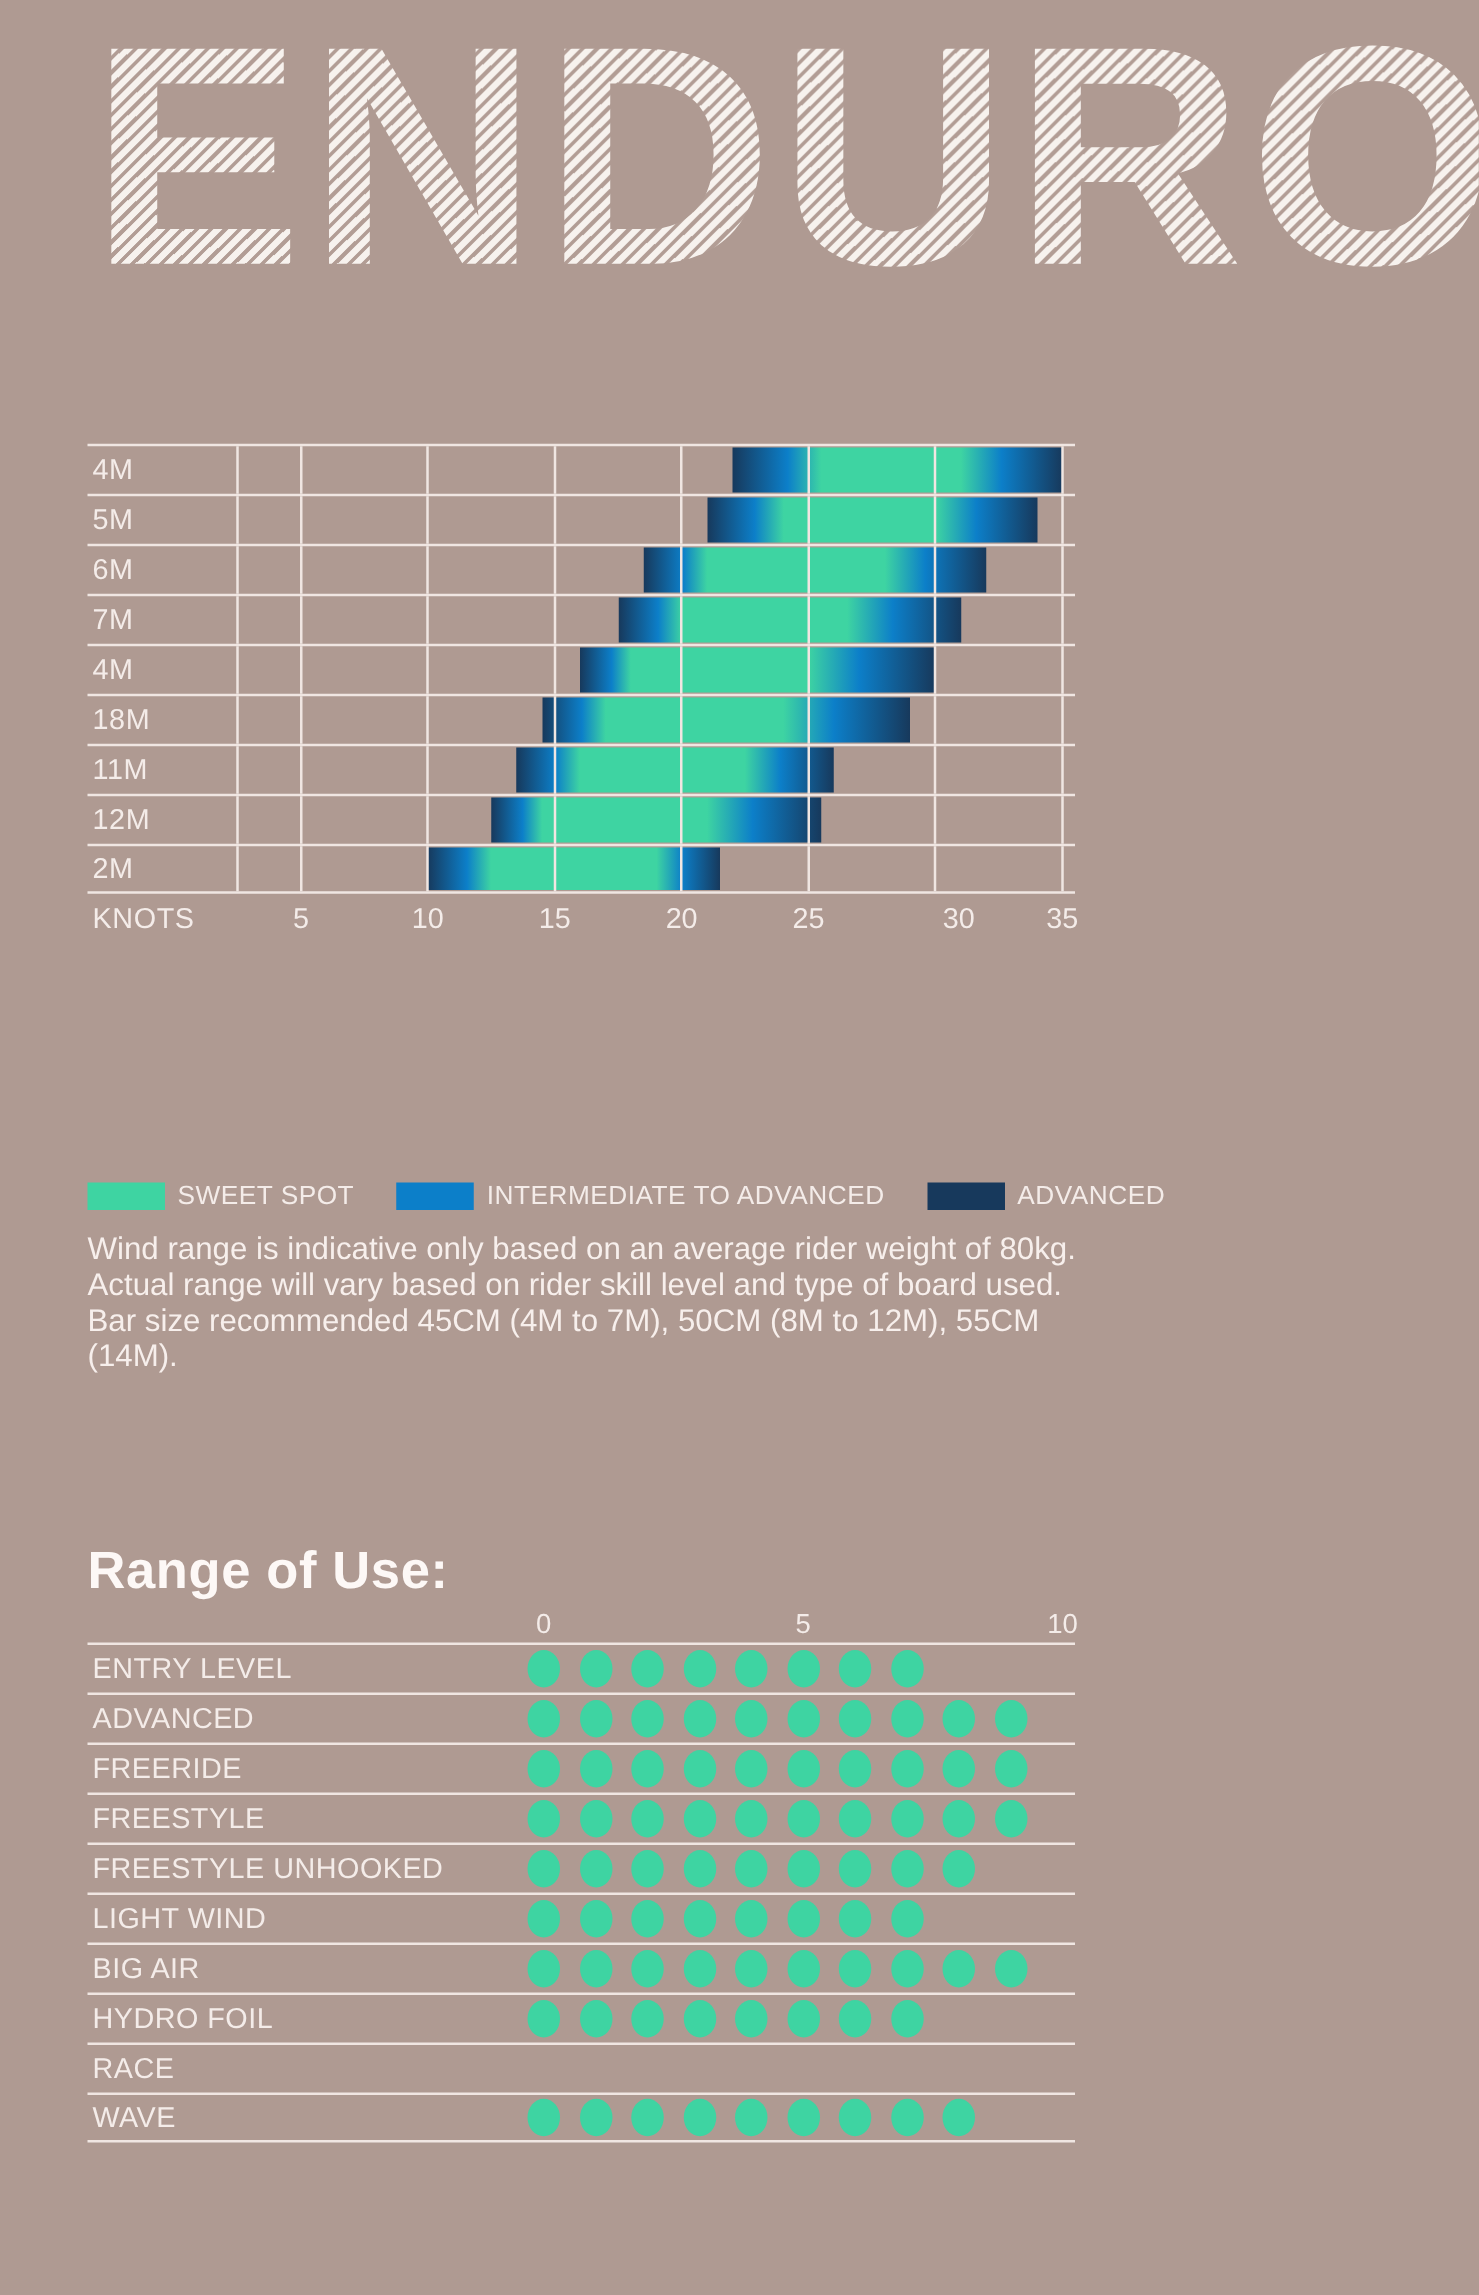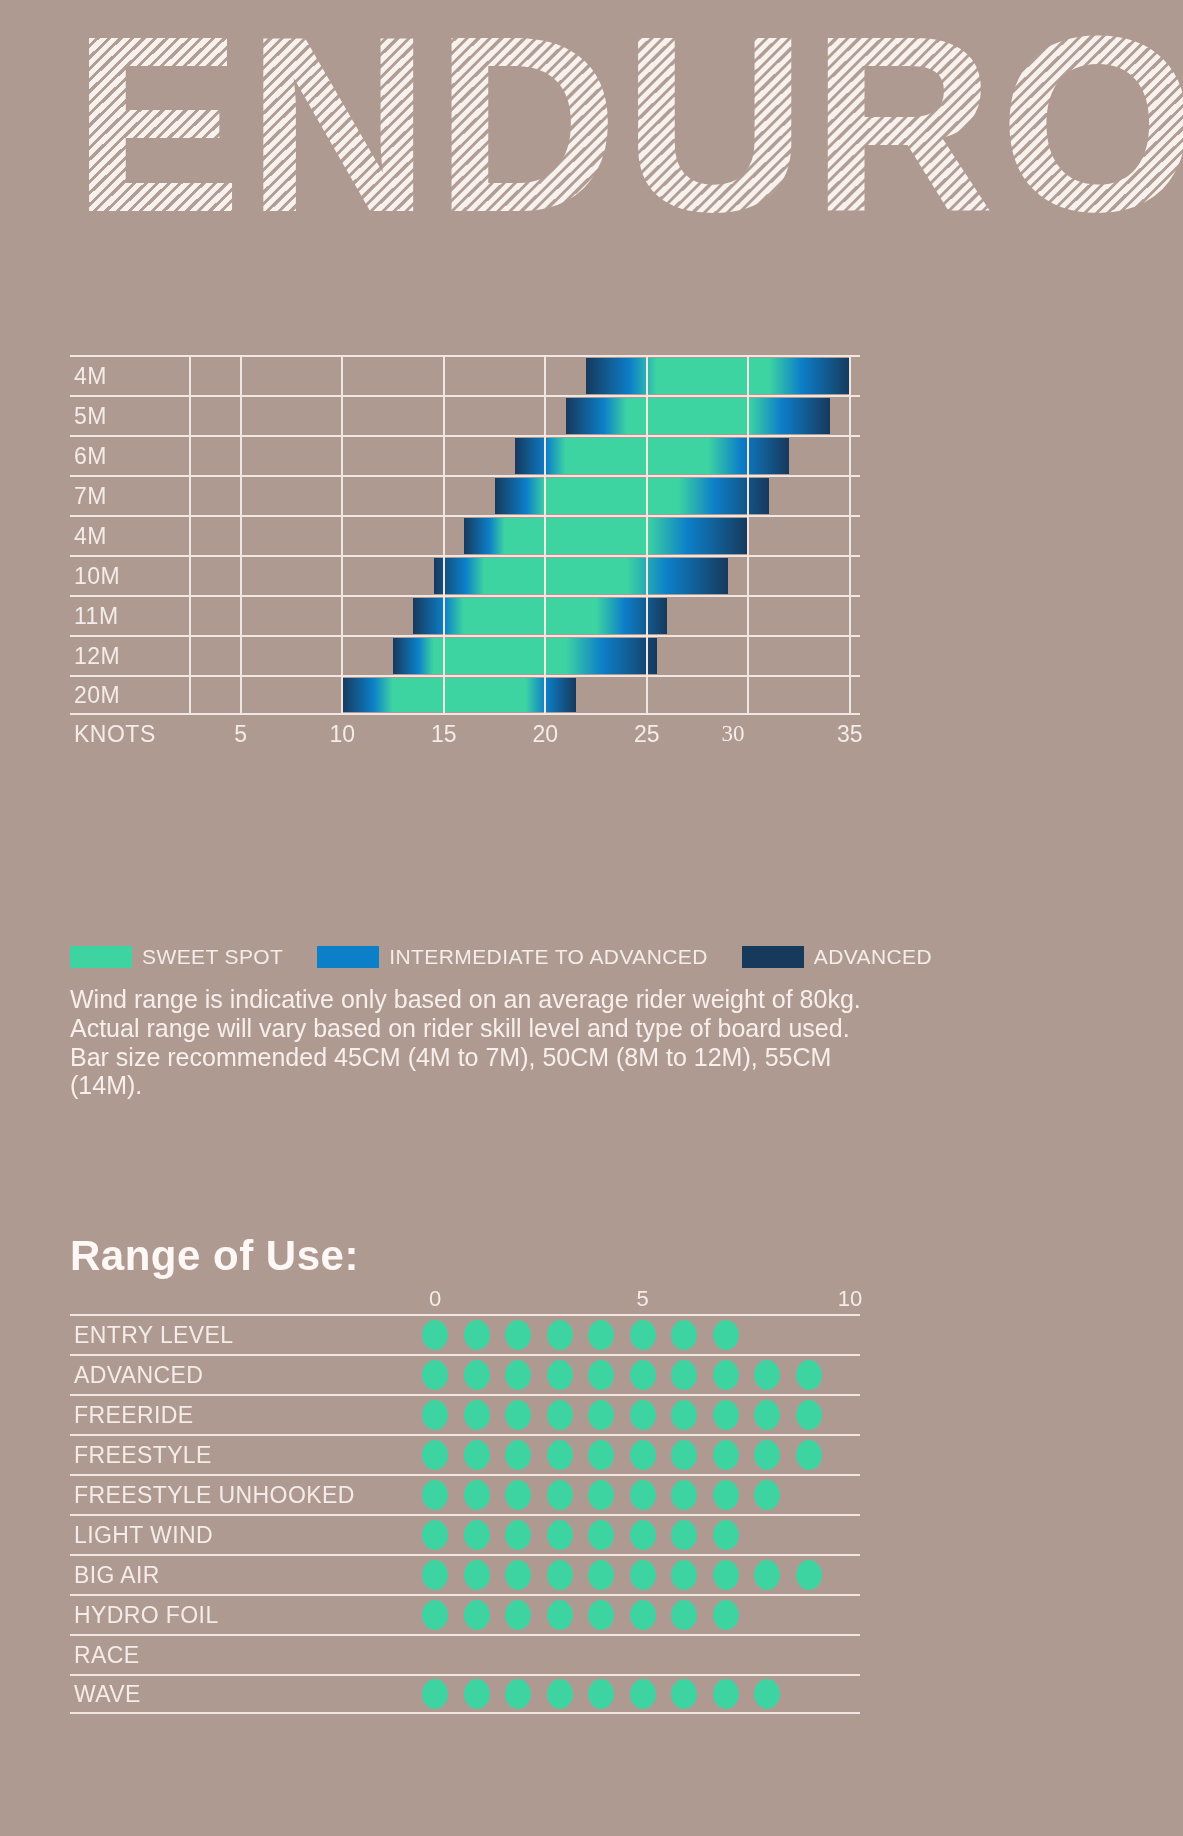--- a/index.html
+++ b/index.html
@@ -255,21 +255,21 @@
             <div class="wc-vline" style="left: 169.758px;"></div>
             <div class="wc-vline" style="left: 271.273px;"></div>
             <div class="wc-vline" style="left: 372.788px;"></div>
             <div class="wc-vline" style="left: 474.303px;"></div>
             <div class="wc-vline" style="left: 575.818px;"></div>
             <div class="wc-vline" style="left: 677.333px;"></div>
             <div class="wc-vline" style="left: 778.848px;"></div>
           </div>
         </div>
         <div class="wc-row">
-          <span class="wc-label">10M</span>
+          <span class="wc-label">18M</span>
           <div class="wc-bar" style="left: 363.636px; width: 294.394px; background: linear-gradient(to right, rgb(23, 57, 92) 0%, rgb(12, 127, 201) 10.7%, rgb(62, 212, 162) 17.2%, rgb(62, 212, 162) 65.5%, rgb(12, 127, 201) 79.3%, rgb(23, 57, 92) 100%);"></div>
           <div class="wc-vlines">
             <div class="wc-vline" style="left: 119px;"></div>
             <div class="wc-vline" style="left: 169.758px;"></div>
             <div class="wc-vline" style="left: 271.273px;"></div>
             <div class="wc-vline" style="left: 372.788px;"></div>
             <div class="wc-vline" style="left: 474.303px;"></div>
             <div class="wc-vline" style="left: 575.818px;"></div>
             <div class="wc-vline" style="left: 677.333px;"></div>
             <div class="wc-vline" style="left: 778.848px;"></div>
@@ -297,42 +297,42 @@
             <div class="wc-vline" style="left: 169.758px;"></div>
             <div class="wc-vline" style="left: 271.273px;"></div>
             <div class="wc-vline" style="left: 372.788px;"></div>
             <div class="wc-vline" style="left: 474.303px;"></div>
             <div class="wc-vline" style="left: 575.818px;"></div>
             <div class="wc-vline" style="left: 677.333px;"></div>
             <div class="wc-vline" style="left: 778.848px;"></div>
           </div>
         </div>
         <div class="wc-row">
-          <span class="wc-label">20M</span>
+          <span class="wc-label">2M</span>
           <div class="wc-bar" style="left: 272.273px; width: 233.485px; background: linear-gradient(to right, rgb(23, 57, 92) 0%, rgb(12, 127, 201) 13.5%, rgb(62, 212, 162) 21.7%, rgb(62, 212, 162) 78.3%, rgb(12, 127, 201) 87%, rgb(23, 57, 92) 100%);"></div>
           <div class="wc-vlines">
             <div class="wc-vline" style="left: 119px;"></div>
             <div class="wc-vline" style="left: 169.758px;"></div>
             <div class="wc-vline" style="left: 271.273px;"></div>
             <div class="wc-vline" style="left: 372.788px;"></div>
             <div class="wc-vline" style="left: 474.303px;"></div>
             <div class="wc-vline" style="left: 575.818px;"></div>
             <div class="wc-vline" style="left: 677.333px;"></div>
             <div class="wc-vline" style="left: 778.848px;"></div>
           </div>
         </div>
       </div>
     <div class="wc-axis" id="wc-axis">
       <span class="wc-knots-label">KNOTS</span>
     <span class="wc-tick" style="left: 170.758px;">5</span>
         <span class="wc-tick" style="left: 272.273px;">10</span>
         <span class="wc-tick" style="left: 373.788px;">15</span>
         <span class="wc-tick" style="left: 475.303px;">20</span>
         <span class="wc-tick" style="left: 576.818px;">25</span>
-        <span class="wc-tick" style="left: 663px; font-family: Liberation Serif, serif;">30</span>
+        <span class="wc-tick" style="left: 697px;">30</span>
         <span class="wc-tick" style="left: 779.848px;">35</span>
       </div>
   </div>
 
   <div class="legend" id="wc-legend">
       <div class="legend-item">
         <span class="legend-swatch" style="background: rgb(62, 212, 162);"></span>
         <span class="legend-text">SWEET SPOT</span>
       </div>
       <div class="legend-item">

